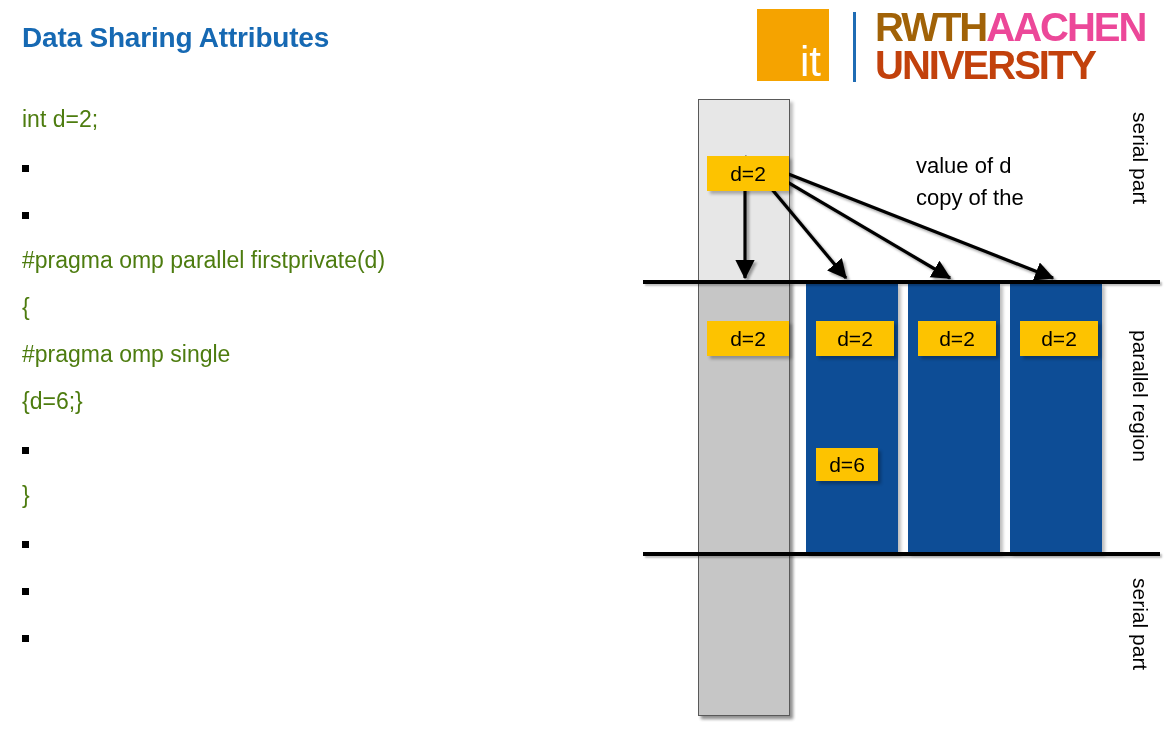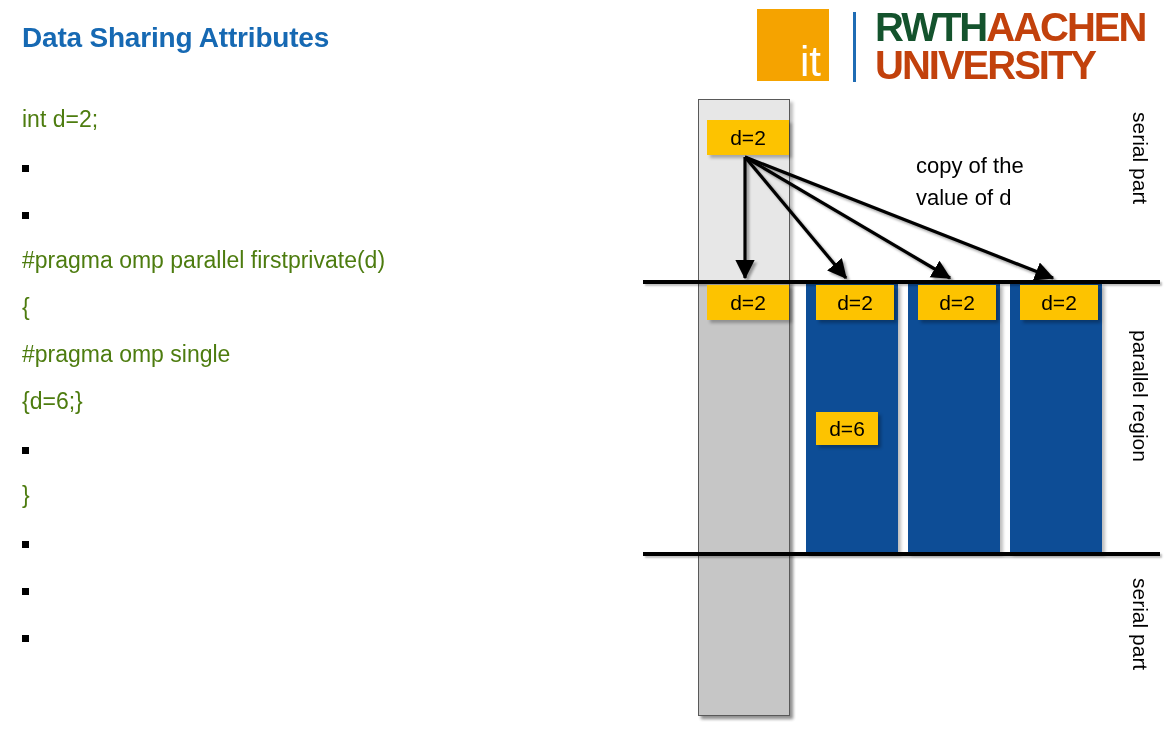--- a/index.html
+++ b/index.html
@@ -46,22 +46,22 @@
     font-family:"Liberation Sans", sans-serif;
   }
   .logo-div{
     position:absolute;left:96px;top:3px;width:3px;height:70px;background:#1f6cb4;
   }
   .logo-words{position:absolute;left:118px;top:-1px;}
   .logo-row1{
     font-size:40px;font-weight:bold;line-height:38px;letter-spacing:-2px;
     white-space:nowrap;font-family:"Liberation Sans", sans-serif;
   }
-  .logo-row1 .rwth{color:#14532d;}
-  .logo-row1 .aachen{color:#c2410c;}
+  .logo-row1 .rwth{color:#a16207;}
+  .logo-row1 .aachen{color:#ec4899;}
   .logo-row2{
     font-size:40px;font-weight:bold;line-height:38px;letter-spacing:-2px;
     color:#c2410c;text-align:left;white-space:nowrap;
     font-family:"Liberation Sans", sans-serif;
   }
 
   
   .diagram{position:absolute;left:0;top:0;width:1176px;height:730px;}
 
   .gray-col{
@@ -89,20 +89,21 @@
   .bar.b1{left:806px;}
   .bar.b2{left:908px;}
   .bar.b3{left:1010px;}
 
   .vbox{
     position:absolute;background:#fdc300;
     color:#000000;font-size:21px;
     display:flex;align-items:center;justify-content:center;
     box-shadow:3px 3px 3px rgba(0,0,0,0.28);
     font-family:"Liberation Sans", sans-serif;
+    margin-top:36px;
   }
   .vbox.v0{left:707px;top:120px;width:82px;height:35px;}
   .vbox.v1{left:707px;top:285px;width:82px;height:35px;}
   .vbox.v2{left:816px;top:285px;width:78px;height:35px;}
   .vbox.v3{left:918px;top:285px;width:78px;height:35px;}
   .vbox.v4{left:1020px;top:285px;width:78px;height:35px;}
   .vbox.v6{left:816px;top:412px;width:62px;height:33px;}
 
   .note{
     position:absolute;left:916px;top:150px;width:190px;
@@ -186,22 +187,22 @@
     </svg>
 
     <div class="vbox v0">d=2</div>
     <div class="vbox v1">d=2</div>
     <div class="vbox v2">d=2</div>
     <div class="vbox v3">d=2</div>
     <div class="vbox v4">d=2</div>
     <div class="vbox v6">d=6</div>
 
     <div class="note">
+      <div>value of d</div>
       <div>copy of the</div>
-      <div>value of d</div>
     </div>
 
     <div class="vlabel serial-top">serial part</div>
     <div class="vlabel parallel">parallel region</div>
     <div class="vlabel serial-bot">serial part</div>
 
   </div>
 
 </div>
 

